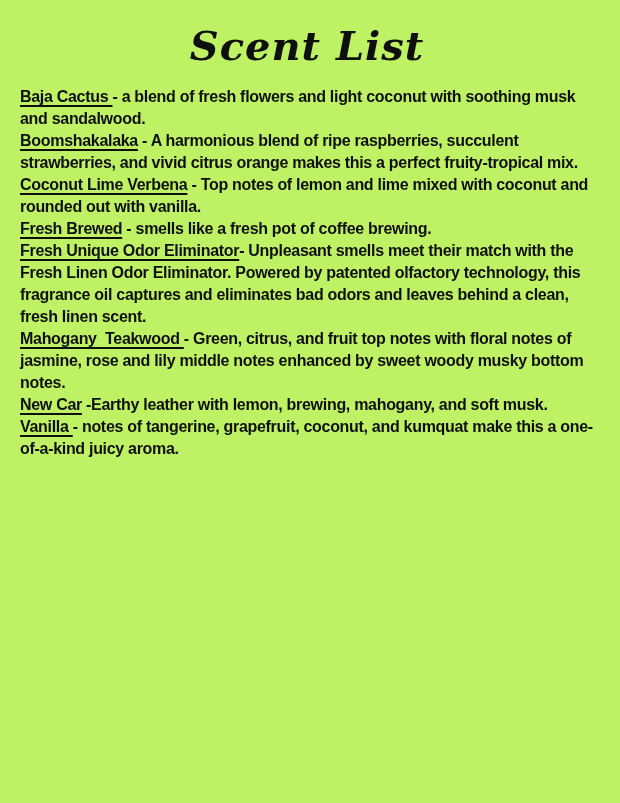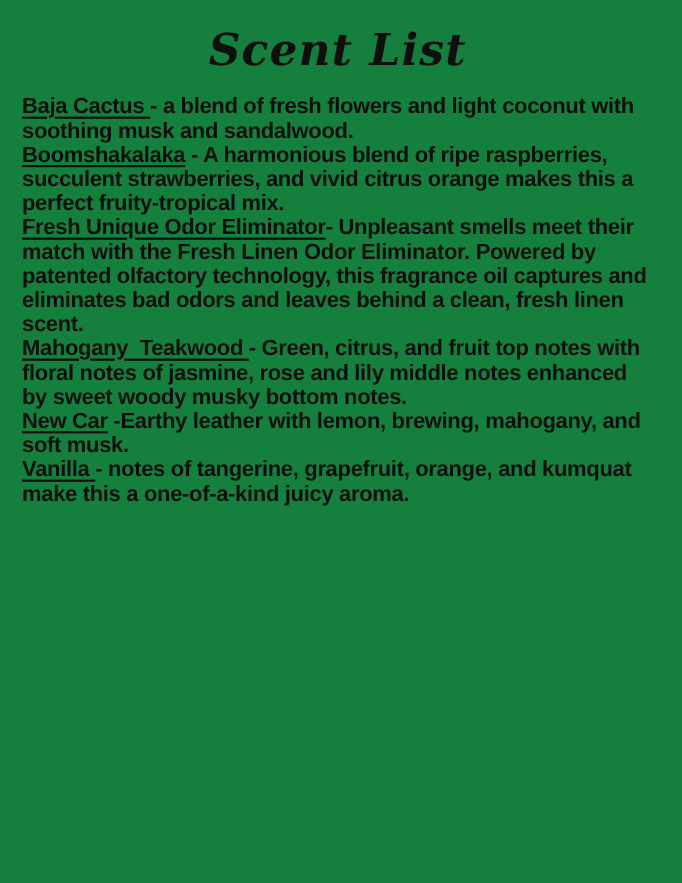--- a/index.html
+++ b/index.html
@@ -10,41 +10,41 @@
   body {
     width: 620px;
     height: 803px;
     overflow: hidden;
   }
   .page {
     box-sizing: border-box;
     width: 620px;
     height: 803px;
     padding: 20px 26px 0 20px;
-    background: #15803d;
+    background: #bef264;
   }
   .title {
     font-family: "DejaVu Serif", serif;
     font-style: italic;
     font-weight: 600;
     font-size: 40px;
     line-height: 52px;
     letter-spacing: 1px;
     text-align: center;
     color: #0f0f0f;
     margin: 0 0 14px 0;
   }
   .scent-list {
     width: 100%;
   }
   .scent {
     margin: 0;
     font-family: "Liberation Sans", sans-serif;
     font-weight: 700;
-    font-size: 20px;
+    font-size: 16px;
     line-height: 22px;
     letter-spacing: -0.3px;
     color: #0f0f0f;
     white-space: pre-wrap;
   }
   .scent-name {
     text-decoration: underline;
     text-decoration-thickness: 1.5px;
     text-underline-offset: 3px;
   }
@@ -53,25 +53,27 @@
 <body>
 
 <div class="page">
   <h1 class="title">Scent List</h1>
   <div class="scent-list">
   <p class="scent"><span class="scent-name">Baja Cactus </span><span class="scent-desc">- a blend of fresh flowers and light coconut with soothing musk and sandalwood.</span></p>
 
   <p class="scent"><span class="scent-name">Boomshakalaka</span><span class="scent-desc"> - A harmonious blend of ripe raspberries, succulent strawberries, and vivid citrus orange makes this a perfect fruity-tropical mix.</span></p>
 
 
+  <p class="scent"><span class="scent-name">Coconut Lime Verbena</span><span class="scent-desc"> - Top notes of lemon and lime mixed with coconut and rounded out with vanilla.</span></p>
 
+  <p class="scent"><span class="scent-name">Fresh Brewed</span><span class="scent-desc"> - smells like a fresh pot of coffee brewing.</span></p>
 
   <p class="scent"><span class="scent-name">Fresh Unique Odor Eliminator</span><span class="scent-desc">- Unpleasant smells meet their match with the Fresh Linen Odor Eliminator. Powered by patented olfactory technology, this fragrance oil captures and eliminates bad odors and leaves behind a clean, fresh linen scent.</span></p>
 
   <p class="scent"><span class="scent-name">Mahogany  Teakwood </span><span class="scent-desc">- Green, citrus, and fruit top notes with floral notes of jasmine, rose and lily middle notes enhanced by sweet woody musky bottom notes.</span></p>
 
 
   <p class="scent"><span class="scent-name">New Car</span><span class="scent-desc"> -Earthy leather with lemon, brewing, mahogany, and soft musk.</span></p>
 
-  <p class="scent"><span class="scent-name">Vanilla </span><span class="scent-desc">- notes of tangerine, grapefruit, orange, and kumquat make this a one-of-a-kind juicy aroma.</span></p>
+  <p class="scent"><span class="scent-name">Vanilla </span><span class="scent-desc">- notes of tangerine, grapefruit, coconut, and kumquat make this a one-of-a-kind juicy aroma.</span></p>
 
 </div>
 </div>
 
 </body></html>

